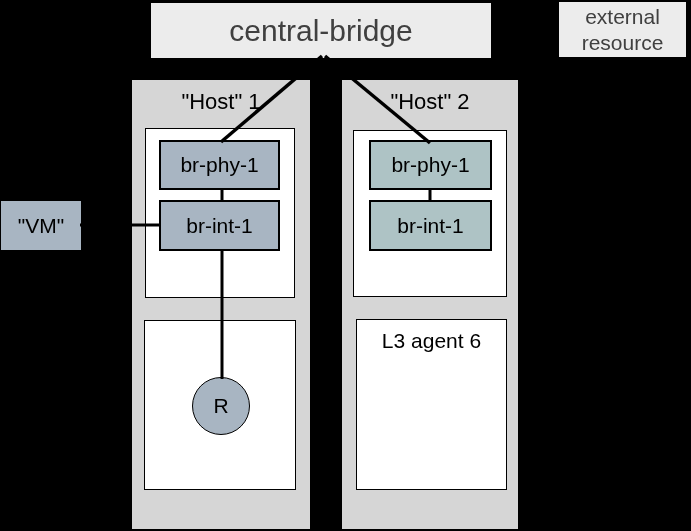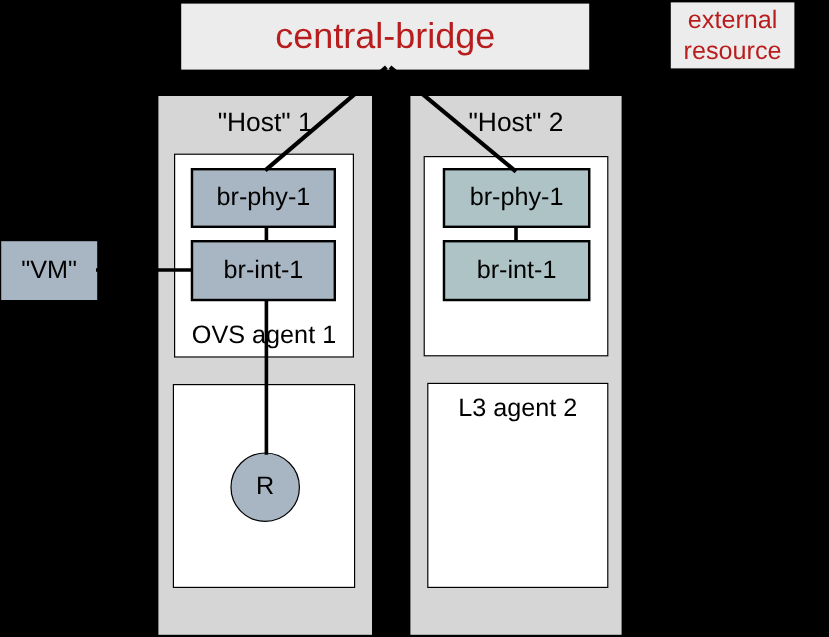--- a/index.html
+++ b/index.html
@@ -16,21 +16,21 @@
   #canvas {
     position: relative;
     width: 691px;
     height: 531px;
     background: #000000;
   }
   .abs { position: absolute; box-sizing: border-box; }
 
   .panel {
     background: #ececec;
-    color: #b91c1c;
+    color: #404040;
     display: flex;
     align-items: center;
     justify-content: center;
     text-align: center;
   }
   .host {
     background: #d6d6d6;
   }
   .host-title {
     color: #000;
@@ -83,44 +83,43 @@
     pointer-events: none;
   }
 </style>
 </head>
 <body>
 
 <div id="canvas">
 
   <div id="central-bridge-box" class="abs panel" style="left:151px; top:3px; width:340px; height:55px;">central-bridge</div>
 
-  <div id="external-resource-box" class="abs panel" style="left:559px; top:2px; width:103px; height:55px; padding:0 10px;">external resource</div>
+  <div id="external-resource-box" class="abs panel" style="left:559px; top:2px; width:127px; height:55px; padding:0 10px;">external resource</div>
 
   <div class="abs vm" style="left:1px; top:201px; width:80px; height:49px;">"VM"</div>
 
   <div class="abs host" style="left:132px; top:80px; width:178px; height:449px;"></div>
   <div class="abs host-title" style="left:132px; top:90px; width:178px;">"Host" 1</div>
 
   <div class="abs whitebox" style="left:145px; top:128px; width:150px; height:170px;"></div>
   <div class="abs node node-h1" style="left:159px; top:140px; width:121px; height:50px;">br-phy-1</div>
   <div class="abs node node-h1" style="left:159px; top:200px; width:121px; height:51px;">br-int-1</div>
-  <div class="abs box-label" style="left:145px; top:268px; width:150px;">OVS agent 1</div>
 
   <div class="abs whitebox" style="left:144px; top:320px; width:152px; height:170px;"></div>
   <div class="abs router" style="left:192px; top:377px; width:58px; height:58px;">R</div>
 
   <div class="abs host" style="left:342px; top:80px; width:176px; height:449px;"></div>
   <div class="abs host-title" style="left:342px; top:90px; width:176px;">"Host" 2</div>
 
   <div class="abs whitebox" style="left:353px; top:130px; width:154px; height:167px;"></div>
   <div class="abs node node-h2" style="left:369px; top:140px; width:123px; height:50px;">br-phy-1</div>
   <div class="abs node node-h2" style="left:369px; top:200px; width:123px; height:51px;">br-int-1</div>
 
   <div class="abs whitebox" style="left:356px; top:319px; width:151px; height:171px;"></div>
-  <div class="abs box-label" style="left:356px; top:329px; width:151px;">L3 agent 2</div>
+  <div class="abs box-label" style="left:356px; top:329px; width:151px;">L3 agent 6</div>
 
   <svg id="wires" class="abs" width="691" height="531" viewBox="0 0 691 531">
     <line x1="322" y1="56" x2="221" y2="142" stroke="#000" stroke-width="3.5"></line>
     <line x1="325" y1="56" x2="430" y2="143" stroke="#000" stroke-width="3.5"></line>
     <line x1="222" y1="189" x2="222" y2="201" stroke="#000" stroke-width="3"></line>
     <line x1="430" y1="189" x2="430" y2="201" stroke="#000" stroke-width="3"></line>
     <line x1="80" y1="225" x2="160" y2="225" stroke="#000" stroke-width="3"></line>
     <line x1="222" y1="250" x2="222" y2="379" stroke="#000" stroke-width="3"></line>
   </svg>
 

